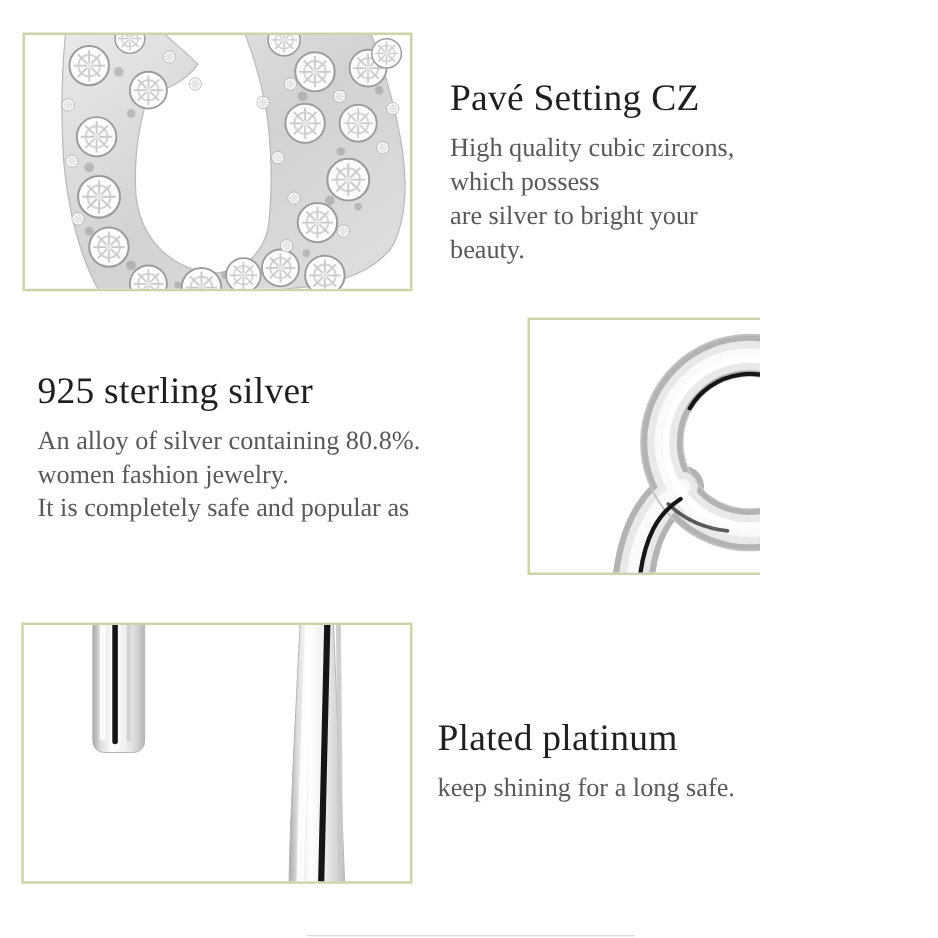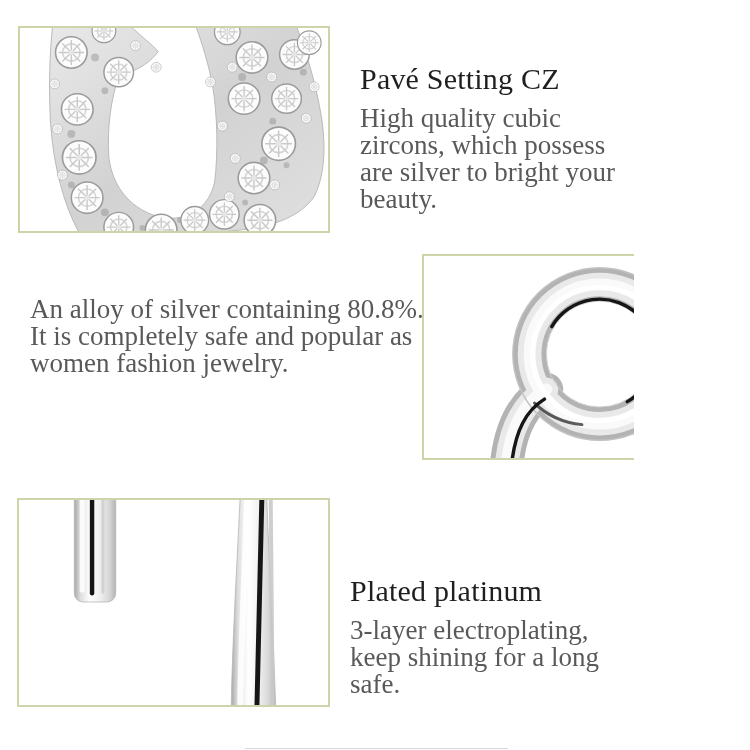--- a/index.html
+++ b/index.html
@@ -1,26 +1,26 @@
 <!DOCTYPE html>
 <html><head>
 <meta charset="utf-8">
 <style>
   html,body{margin:0;padding:0;background:#fff;}
   .canvas{position:relative;width:608px;height:750px;background:#ffffff;overflow:hidden;
-          font-family:"Liberation Serif","DejaVu Serif",serif;padding-left:26px;}
+          font-family:"Liberation Serif","DejaVu Serif",serif;}
   .photo-box{position:absolute;background:#ffffff;border:2px solid #ccd5a9;box-sizing:border-box;}
   .photo-box svg{position:absolute;left:0;top:0;width:100%;height:100%;display:block;}
   .box-pave{left:18px;top:26px;width:312px;height:207px;}
   .box-loop{left:422px;top:254px;width:311px;height:206px;}
   .box-pins{left:17px;top:498px;width:313px;height:209px;}
   .feature-text{position:absolute;}
   .feature-text h2{margin:0 0 9px 0;font-weight:normal;font-size:30px;line-height:34px;
                    color:#1f1f1f;letter-spacing:0.2px;}
-  .feature-text .body-line{font-size:27px;line-height:27px;color:#595959;}
+  .feature-text .body-line{font-size:21px;line-height:27px;color:#595959;}
   .text-pave{left:360px;top:62px;}
   .text-silver{left:30px;top:296px;}
   .text-platinum{left:350px;top:534px;margin-top:40px;}
   .bottom-divider{position:absolute;left:245px;top:748px;width:263px;height:1px;background:#d9d9d9;}
 </style>
 </head>
 <body>
 
 <div class="canvas">
 
@@ -98,23 +98,24 @@
     </svg>
   </div>
 
   <div class="feature-text text-pave">
     <h2>Pavé Setting CZ</h2>
     <div class="body-line">High quality cubic zircons, which possess</div>
     <div class="body-line">are silver to bright your beauty.</div>
   </div>
 
   <div class="feature-text text-silver">
+    <h2>925 sterling silver</h2>
     <div class="body-line">An alloy of silver containing 80.8%.</div>
+    <div class="body-line">women fashion jewelry.</div>
     <div class="body-line">It is completely safe and popular as</div>
-    <div class="body-line">women fashion jewelry.</div>
   </div>
 
   <div class="photo-box box-loop">
     <svg viewBox="0 0 311 206" preserveAspectRatio="none" aria-hidden="true">
 
       <g fill="none" stroke-linecap="round">
         <circle cx="178" cy="100" r="71" stroke="#b3b3b3" stroke-width="34"></circle>
         <path d="M 84,210 C 88,175 100,150 124,136" stroke="#b3b3b3" stroke-width="34"></path>
         <path d="M 230,148 C 238,172 242,190 243,210" stroke="#b3b3b3" stroke-width="27"></path>
         <path d="M 258,148 C 268,172 272,190 273,210" stroke="#b3b3b3" stroke-width="25"></path>
@@ -164,18 +165,17 @@
         <path d="M 224,-2 C 220,80 216,150 215,211 L 260,211 C 258,150 254,80 251,-2 Z" fill="url(#pg)" stroke="#b5b5b5" stroke-width="0.8"></path>
         <path d="M 246,-2 C 244,80 242,150 241,211" stroke="#151515" stroke-width="5" fill="none"></path>
         <path d="M 255,-2 C 256,80 257,150 257,211" stroke="#c9c9c9" stroke-width="4" fill="none" opacity="0.9"></path>
         <path d="M 231,-2 C 228,80 225,150 224,211" stroke="#ffffff" stroke-width="6" fill="none" opacity="0.85"></path>
       </g>
     </svg>
   </div>
 
   <div class="feature-text text-platinum">
     <h2>Plated platinum</h2>
-    <div class="body-line">3-layer electroplating,</div>
     <div class="body-line">keep shining for a long safe.</div>
   </div>
 
   <div class="bottom-divider"></div>
 </div>
 
 </body></html>

